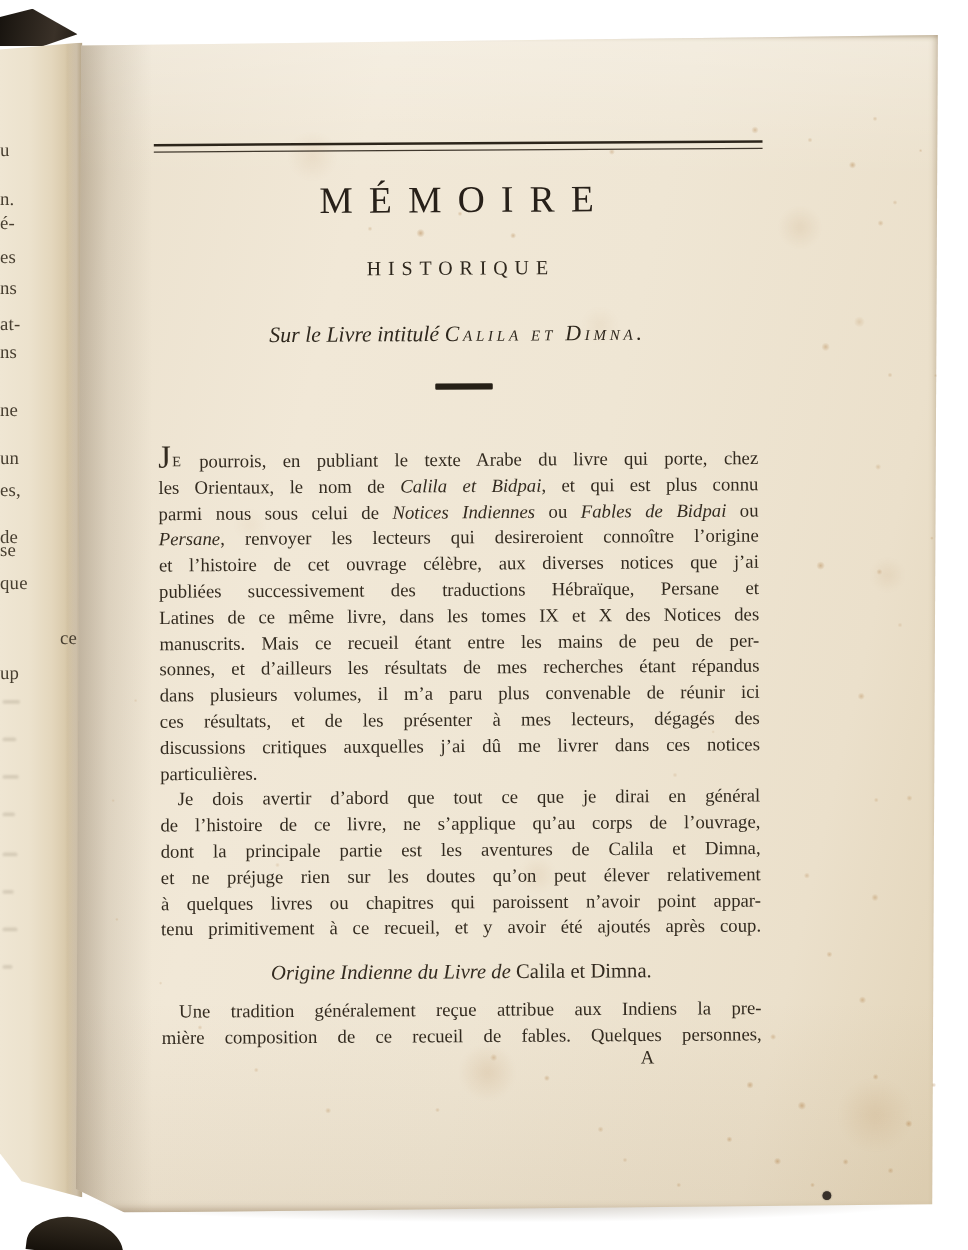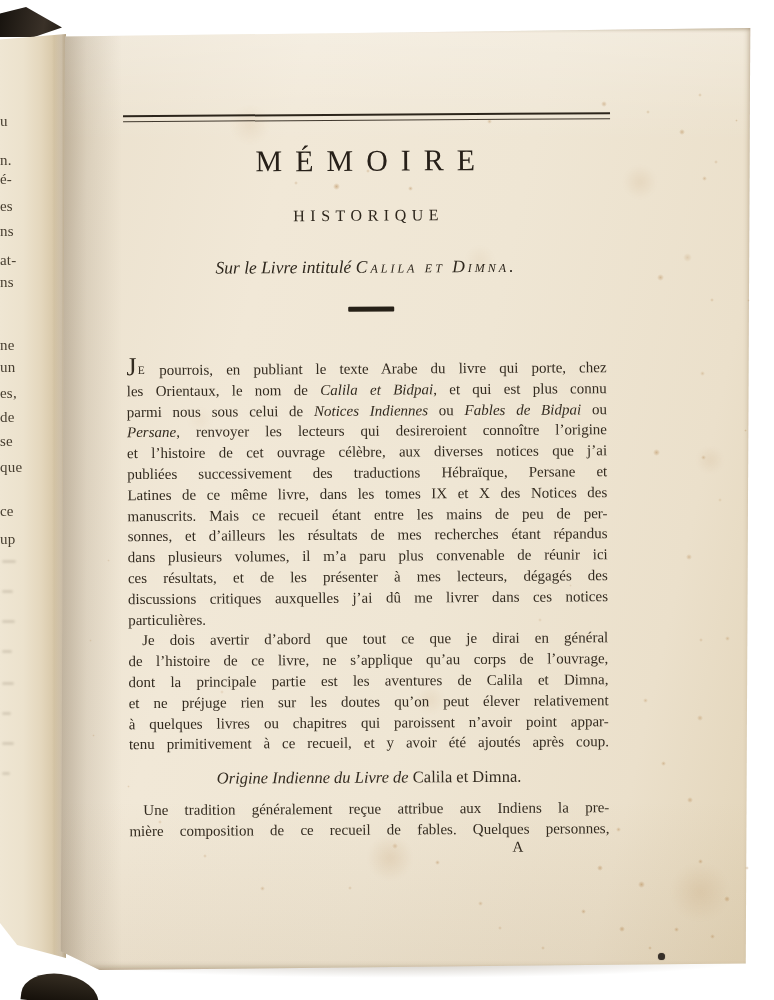--- a/index.html
+++ b/index.html
@@ -132,27 +132,27 @@
   <div class="left-page">
     <div class="fold-shade"></div>
     <div style="position:absolute;left:0;top:0;width:100%;height:100%;">
         <div class="frag" style="top: 79px;">u</div>
         <div class="frag" style="top: 118px;">n.</div>
         <div class="frag" style="top: 137px;">é-</div>
         <div class="frag" style="top: 164px;">es</div>
         <div class="frag" style="top: 189px;">ns</div>
         <div class="frag" style="top: 218px;">at-</div>
         <div class="frag" style="top: 240px;">ns</div>
-        <div class="frag" style="top: 303px;">ne</div>
+        <div class="frag" style="top: 287px;">ne</div>
         <div class="frag" style="top: 325px;">un</div>
         <div class="frag" style="top: 351px;">es,</div>
-        <div class="frag" style="top: 375px;">de</div>
+        <div class="frag" style="top: 388px;">de</div>
         <div class="frag" style="top: 399px;">se</div>
         <div class="frag" style="top: 425px;">que</div>
-        <div class="frag" style="top: 469px;">ce</div>
+        <div class="frag" style="top: 469px; margin-left: 48px;">ce</div>
         <div class="frag" style="top: 497px;">up</div>
       </div>
     <div id="ghost-marks" style="position:absolute;left:0;top:0;width:100%;height:100%;">
         <div class="ghost-mark" style="top: 526px; width: 14px;"></div>
         <div class="ghost-mark" style="top: 556px; width: 11px;"></div>
         <div class="ghost-mark" style="top: 586px; width: 13px;"></div>
         <div class="ghost-mark" style="top: 616px; width: 10px;"></div>
         <div class="ghost-mark" style="top: 648px; width: 12px;"></div>
         <div class="ghost-mark" style="top: 678px; width: 9px;"></div>
         <div class="ghost-mark" style="top: 708px; width: 12px;"></div>

